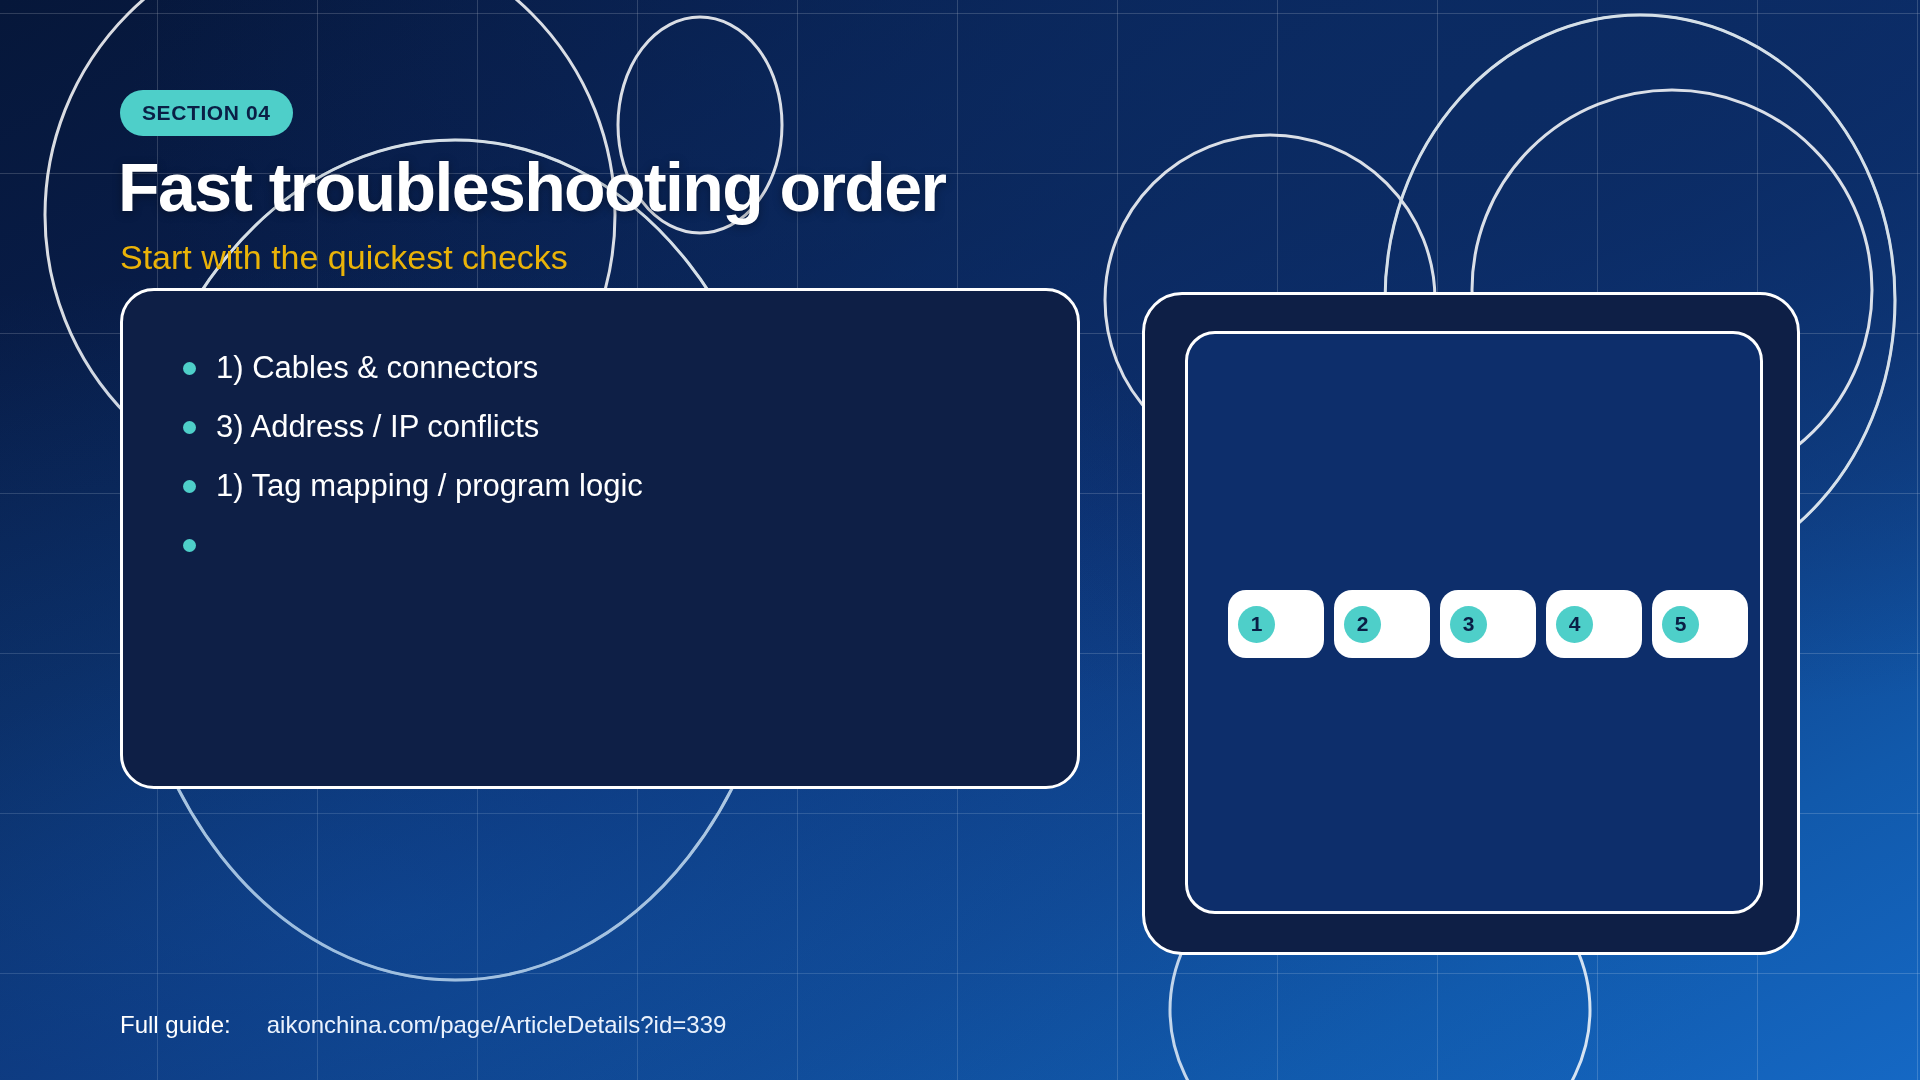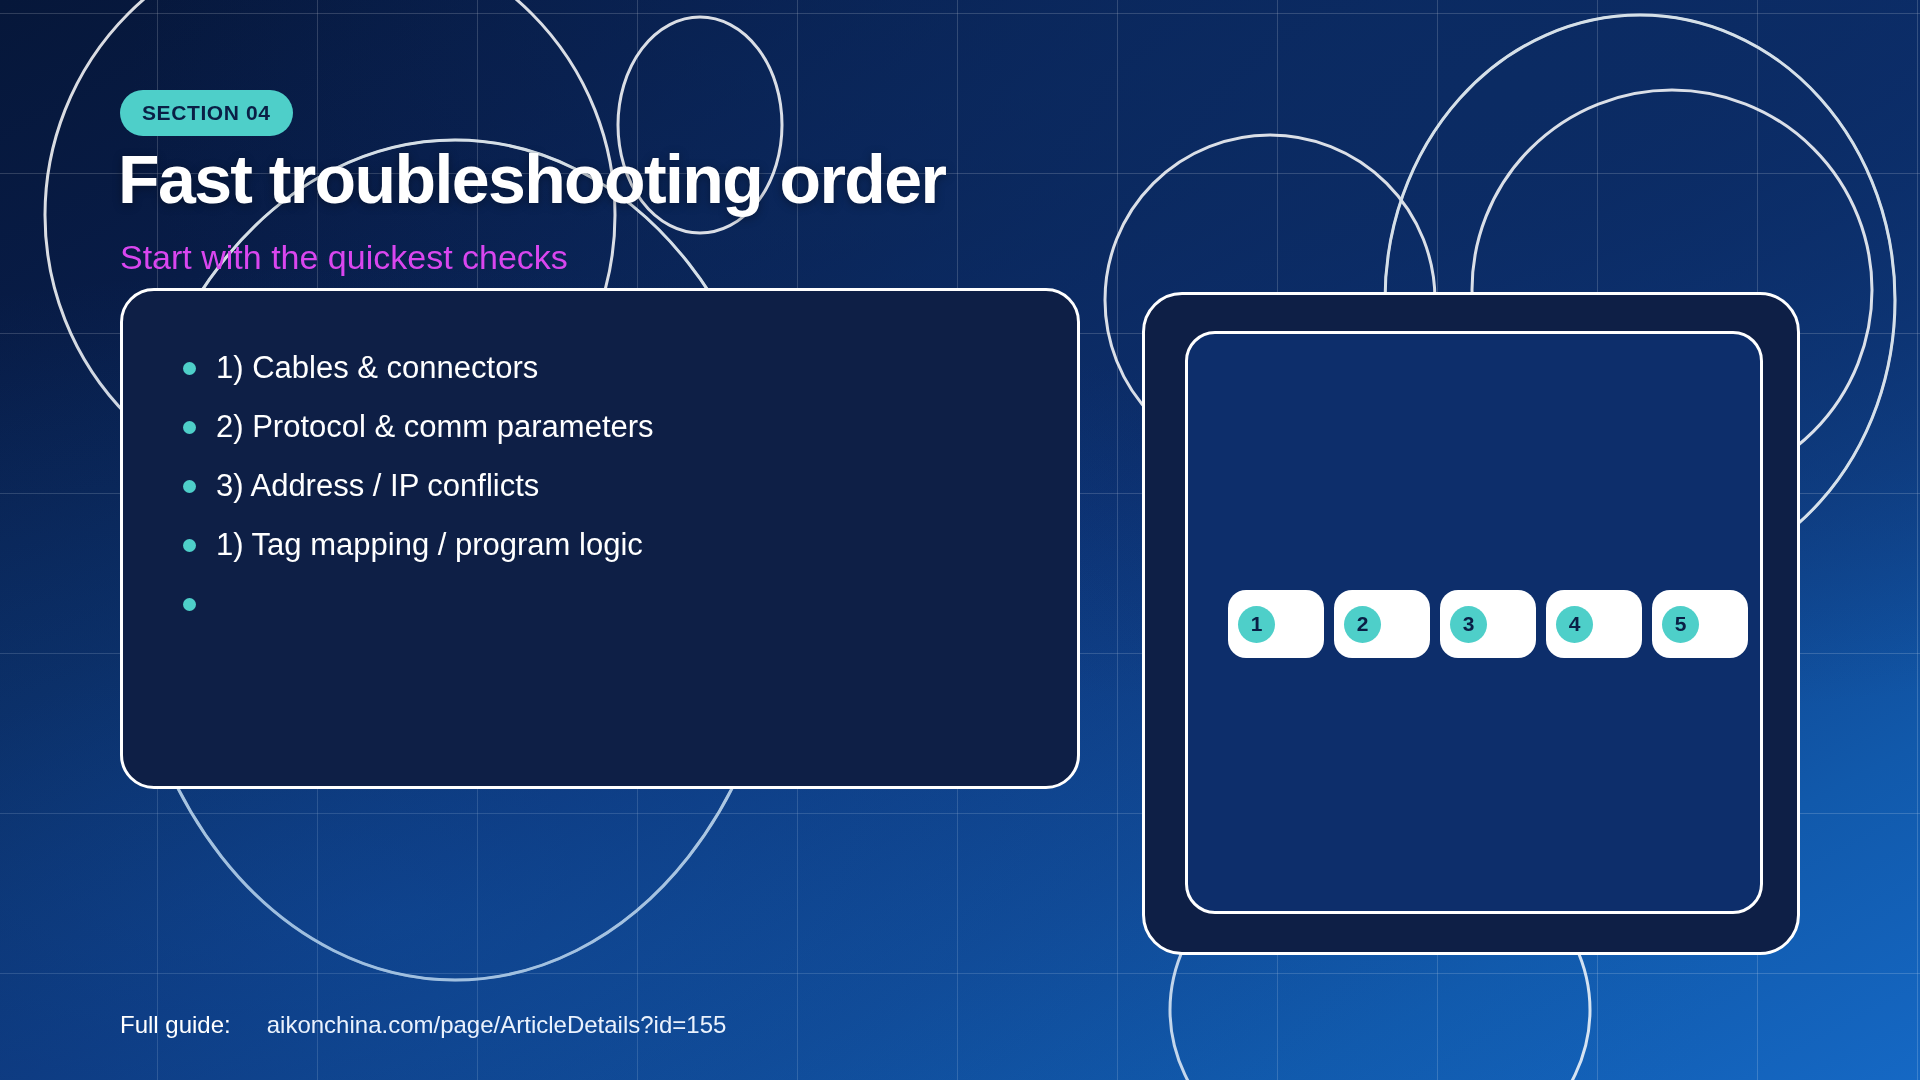--- a/index.html
+++ b/index.html
@@ -50,30 +50,30 @@
   .badge {
     position:absolute; left:120px; top:90px;
     height:46px; padding:0 22px;
     display:flex; align-items:center;
     background:#4ECFC9; border-radius:23px;
     color:#0a1f45; font-size:21px; font-weight:bold;
     letter-spacing:.6px;
   }
 
   .title {
-    position:absolute; left:118px; top:140px;
+    position:absolute; left:118px; top:148px;
     font-size:68px; font-weight:bold;
     color:#ffffff; letter-spacing:-1.6px;
     white-space:nowrap;
     text-shadow:0 2px 10px rgba(0,0,0,.35);
   }
 
   .subtitle {
     position:absolute; left:120px; top:238px;
-    font-size:34px; color:#d946ef; font-weight:normal;
+    font-size:34px; color:#eab308; font-weight:normal;
     white-space:nowrap;
   }
 
   
   .left-card {
     position:absolute; left:120px; top:288px;
     width:960px; height:501px;
     background:#0e1f46;
     border:3px solid #ffffff;
     border-radius:34px;
@@ -182,24 +182,20 @@
   <div class="subtitle">Start with the quickest checks</div>
 
   <div class="left-card">
     <div class="bullets">
 
       <div class="bullet">
         <span class="dot"></span>
         <span class="txt">1) Cables &amp; connectors</span>
       </div>
 
-      <div class="bullet">
-        <span class="dot"></span>
-        <span class="txt">2) Protocol &amp; comm parameters</span>
-      </div>
 
       <div class="bullet">
         <span class="dot"></span>
         <span class="txt">3) Address / IP conflicts</span>
       </div>
 
       <div class="bullet">
         <span class="dot"></span>
         <span class="txt">1) Tag mapping / program logic</span>
       </div>
@@ -241,16 +237,16 @@
           <span class="chip-label">EMI/Wiring</span>
         </div>
 
       </div>
 
     </div>
   </div>
 
   <div class="footer">
     <span class="f-label">Full guide:</span>
-    <span class="f-url">aikonchina.com/page/ArticleDetails?id=155</span>
+    <span class="f-url">aikonchina.com/page/ArticleDetails?id=339</span>
   </div>
 
 </div>
 
 </body></html>

